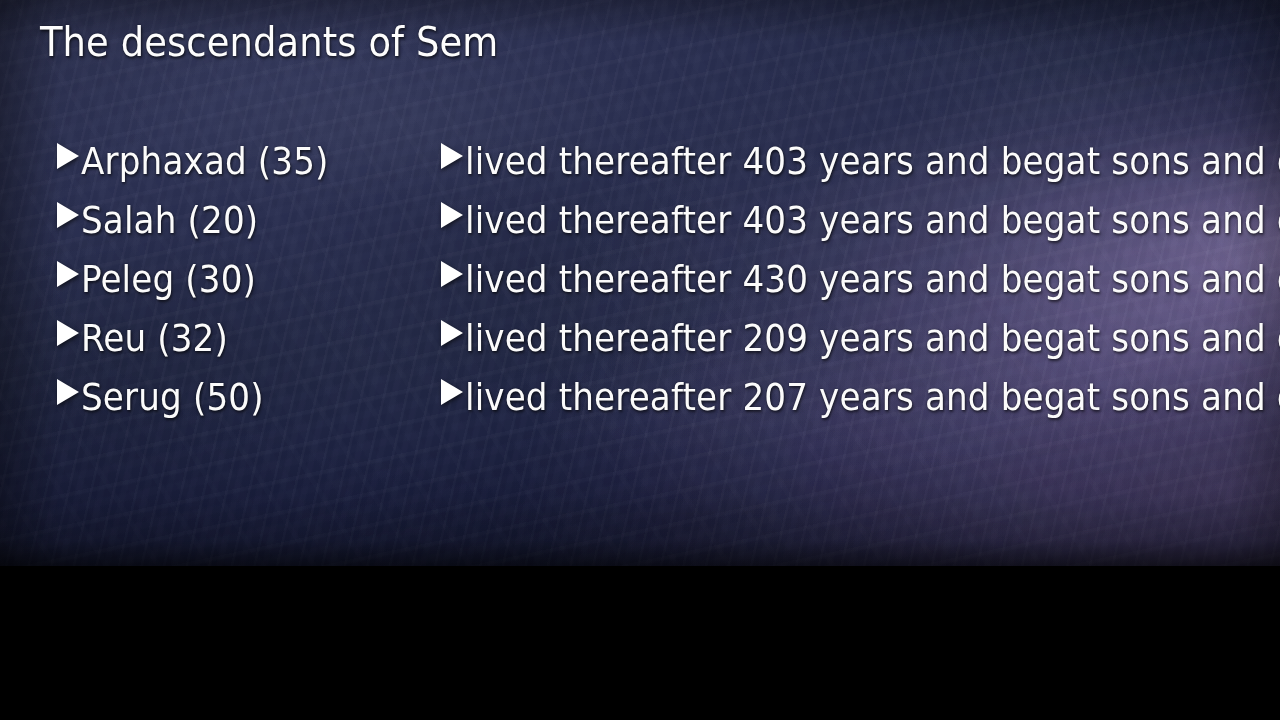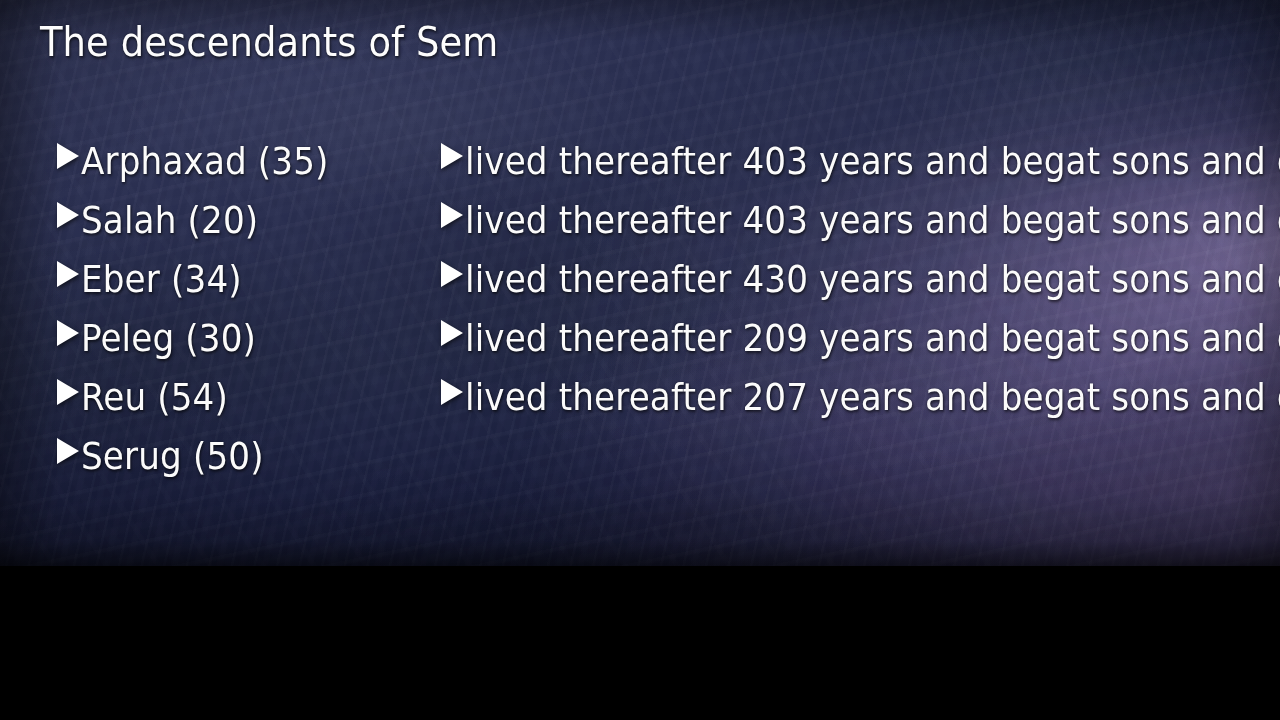--- a/index.html
+++ b/index.html
@@ -144,33 +144,29 @@
       <div class="bullet-row">
         <span class="bullet-marker"></span>
         <span class="bullet-text">Arphaxad (35)</span>
       </div>
 
       <div class="bullet-row">
         <span class="bullet-marker"></span>
         <span class="bullet-text">Salah (20)</span>
       </div>
 
-      <div class="bullet-row">
-        <span class="bullet-marker"></span>
-        <span class="bullet-text">Eber (34)</span>
-      </div>
 
       <div class="bullet-row">
         <span class="bullet-marker"></span>
         <span class="bullet-text">Peleg (30)</span>
       </div>
 
       <div class="bullet-row">
         <span class="bullet-marker"></span>
-        <span class="bullet-text">Reu (54)</span>
+        <span class="bullet-text">Reu (32)</span>
       </div>
 
       <div class="bullet-row">
         <span class="bullet-marker"></span>
         <span class="bullet-text">Serug (50)</span>
       </div>
 
 
     </div>
 

